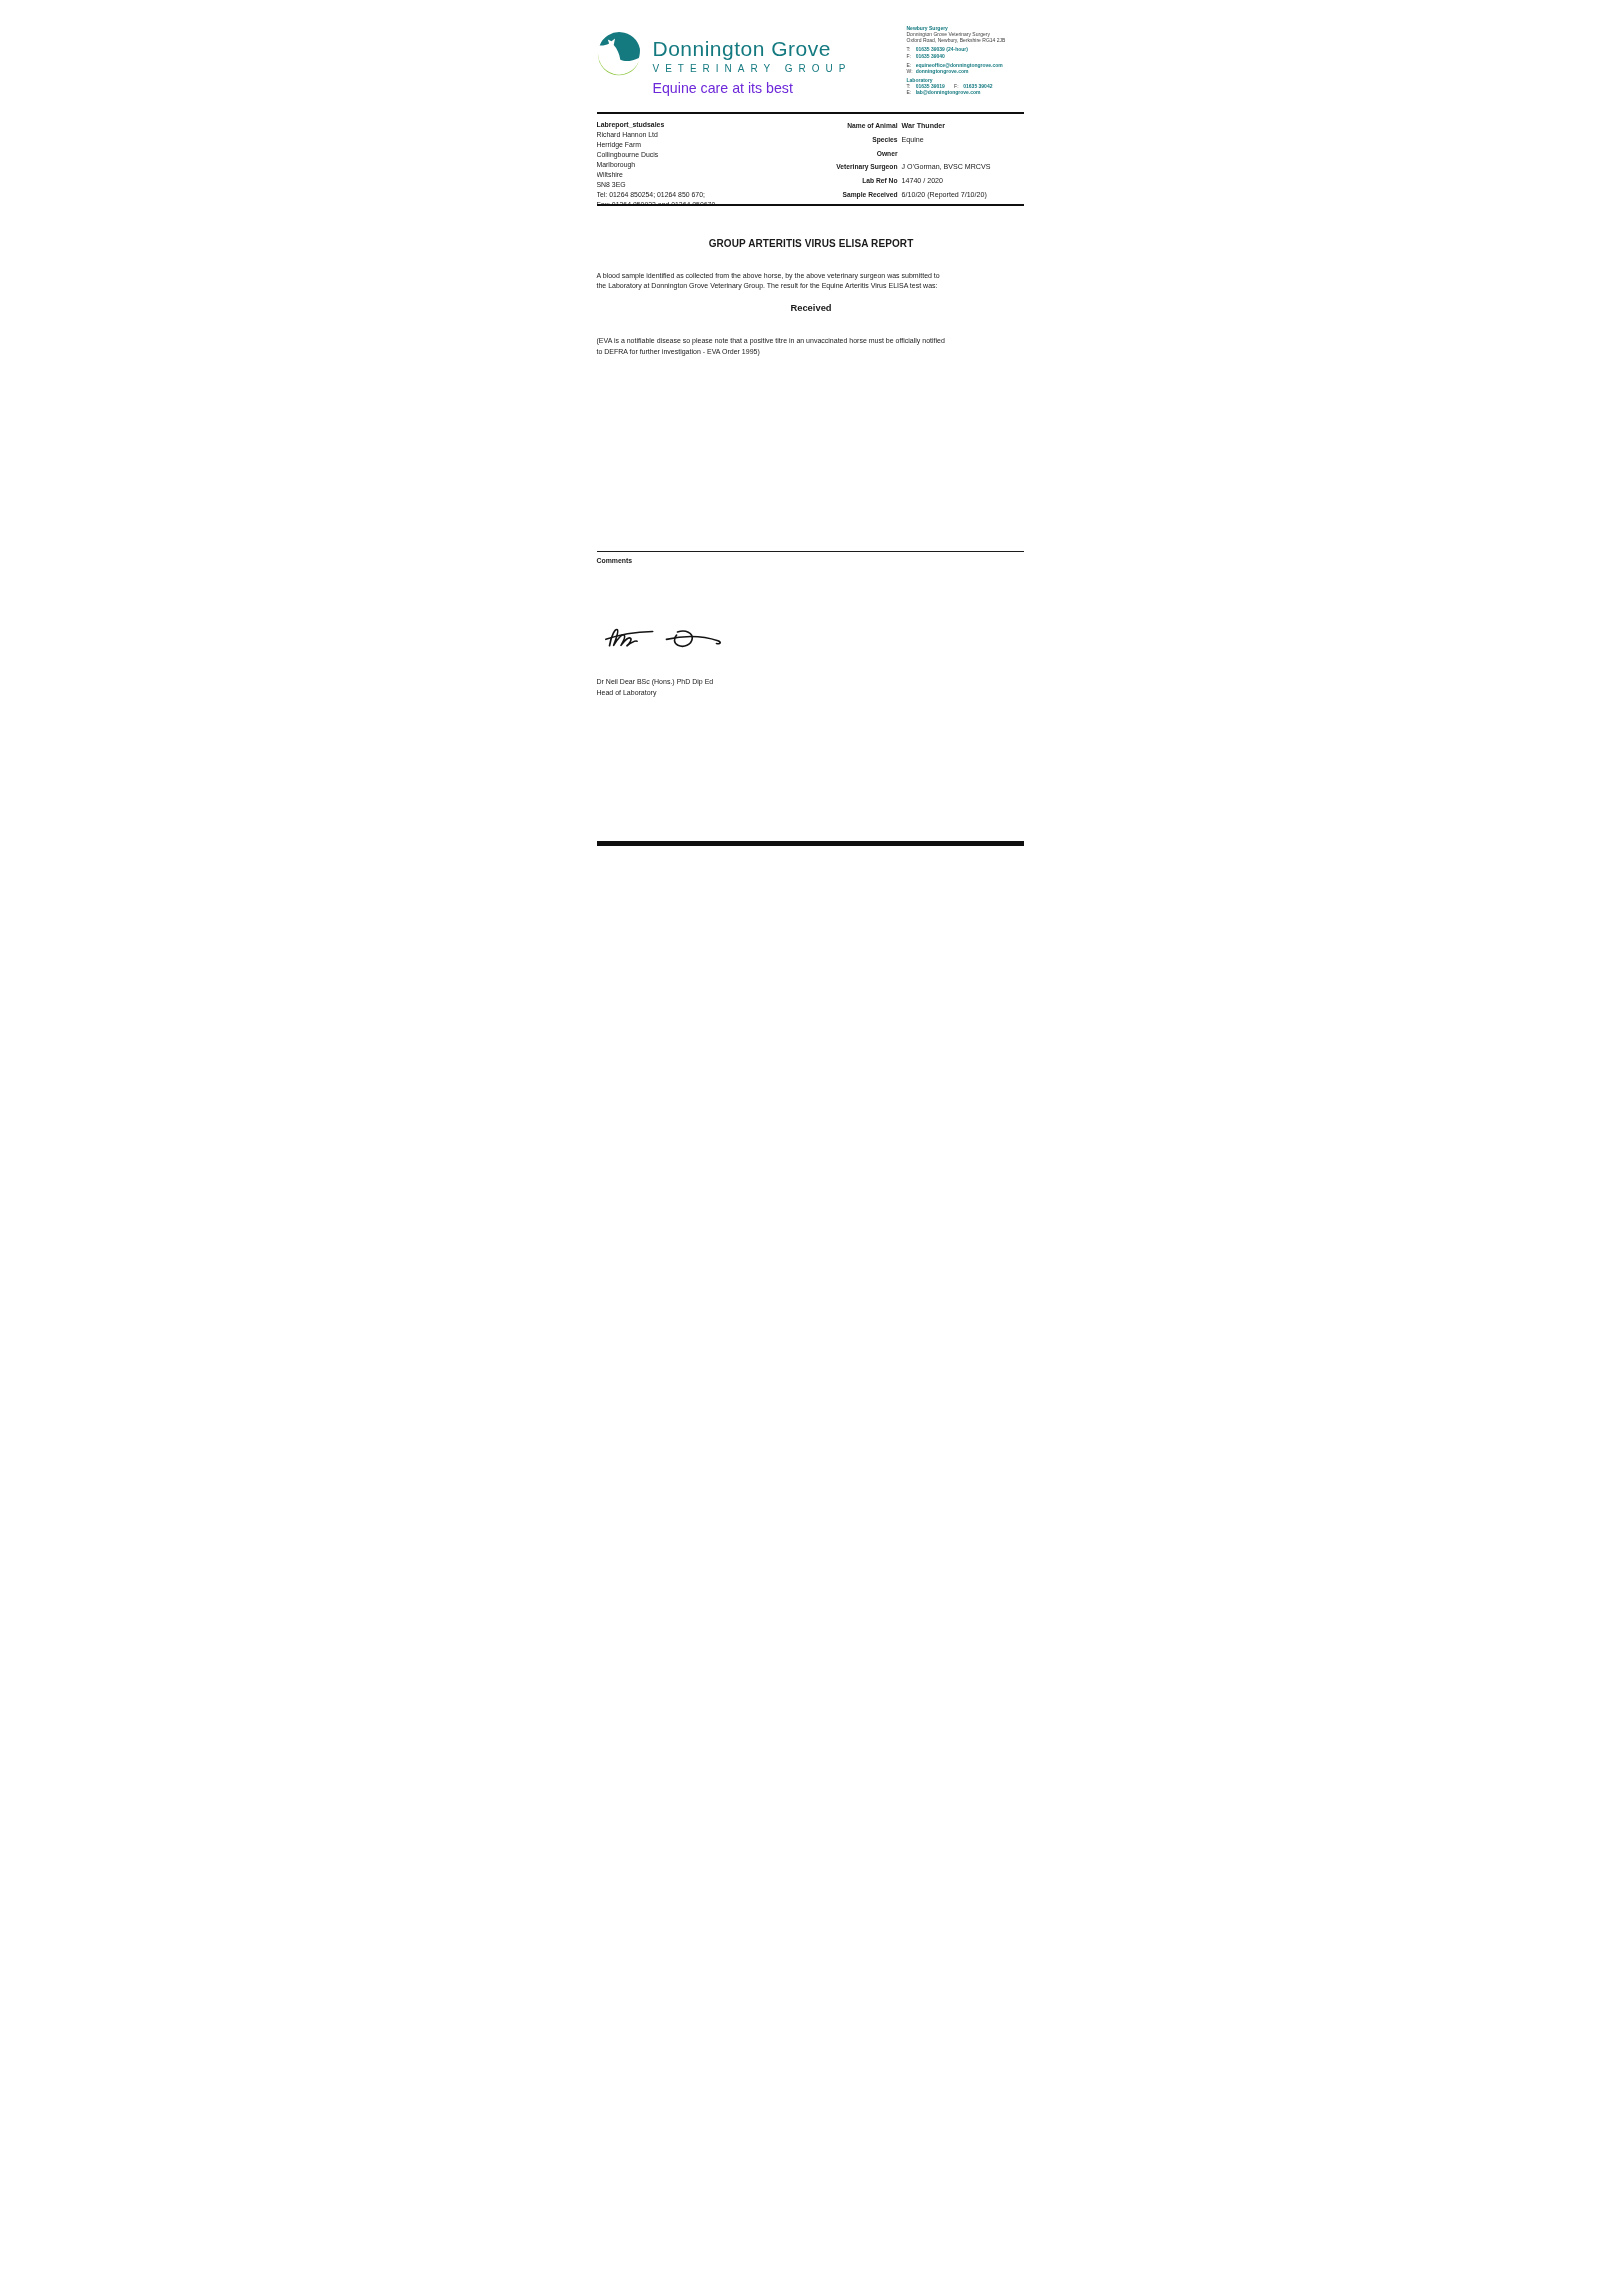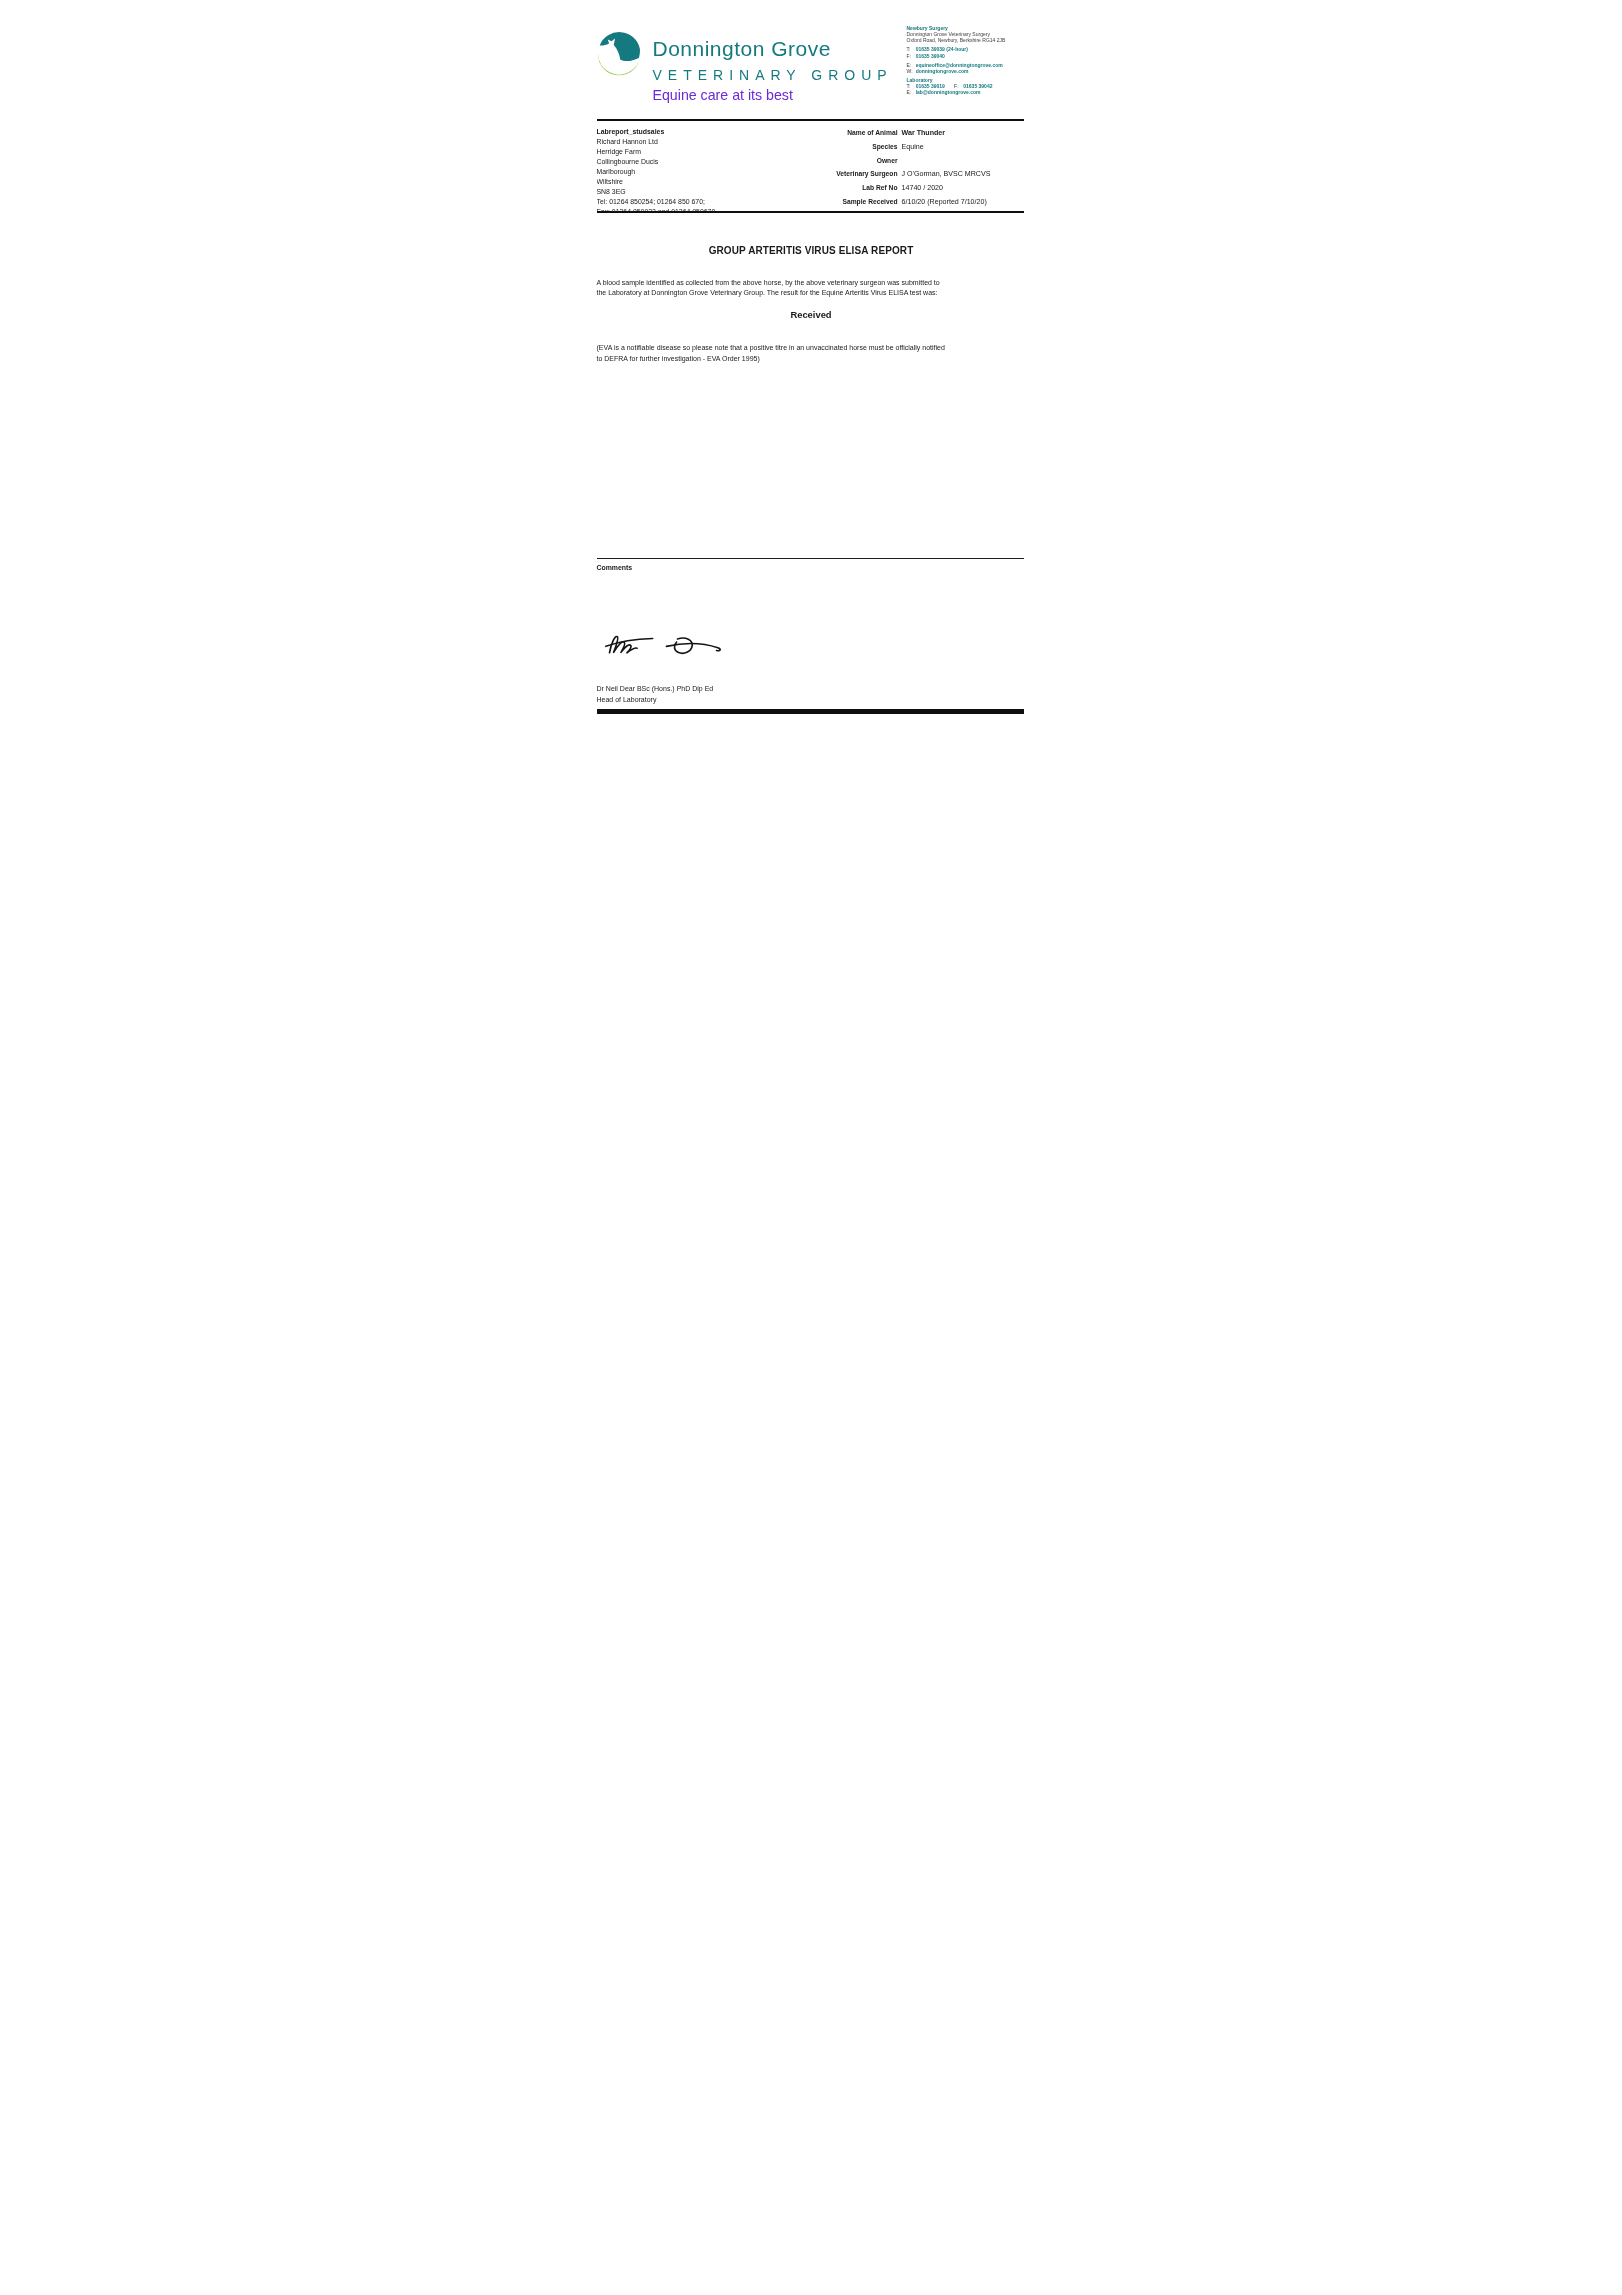--- a/index.html
+++ b/index.html
@@ -1,26 +1,26 @@
 <!DOCTYPE html>
 <html style="font-size:7.3px"><head>
 <meta charset="utf-8">
 <style>
   * { margin: 0; padding: 0; box-sizing: border-box; }
   html, body { background: #ffffff; }
   body { font-family: "Liberation Sans", sans-serif; color: #1a1a1a; }
-  .page { position: relative; width: 505px; height: 714px; background: #fff; overflow: hidden; margin: 0 auto; }
+  .page { position: relative; width: 505px; height: 846px; background: #fff; overflow: hidden; margin: 0 auto; }
 
   
   .header { display: flex; padding: 24px 40px 0 38px; }
   .brand { display: flex; margin-top: 8.3px; }
   .logo-svg { width: 44px; height: 44px; flex: 0 0 auto; }
   .brand-text { margin-left: 12px; padding-top: 5.5px; }
   .brand-name { font-size: 21px; line-height: 22px; color: #147a80; font-weight: 500; letter-spacing: 0.5px; }
-  .brand-sub { font-size: 14px; line-height: 11px; color: #147a80; letter-spacing: 6px; margin-top: 10px; white-space: nowrap; }
+  .brand-sub { font-size: 10px; line-height: 11px; color: #147a80; letter-spacing: 6px; margin-top: 3px; white-space: nowrap; }
   .tagline { font-size: 14.2px; line-height: 15.6px; color: #6d28d9; margin-top: 7.3px; font-weight: 500; }
 
   .contact { margin-left: auto; width: 117px; font-size: 5px; line-height: 6.2px; color: #3d3d3d; padding-top: 0.9px; flex: 0 0 auto; }
   .c-title { color: #147a80; font-weight: 700; }
   .c-row { display: flex; }
   .c-label { width: 9.2px; flex: 0 0 auto; color: #3d3d3d; }
   .c-label-2 { width: 9.2px; flex: 0 0 auto; color: #3d3d3d; margin-left: 9.2px; }
   .c-val { color: #147a80; font-weight: 700; }
   .c-gap { height: 2.8px; }
 

